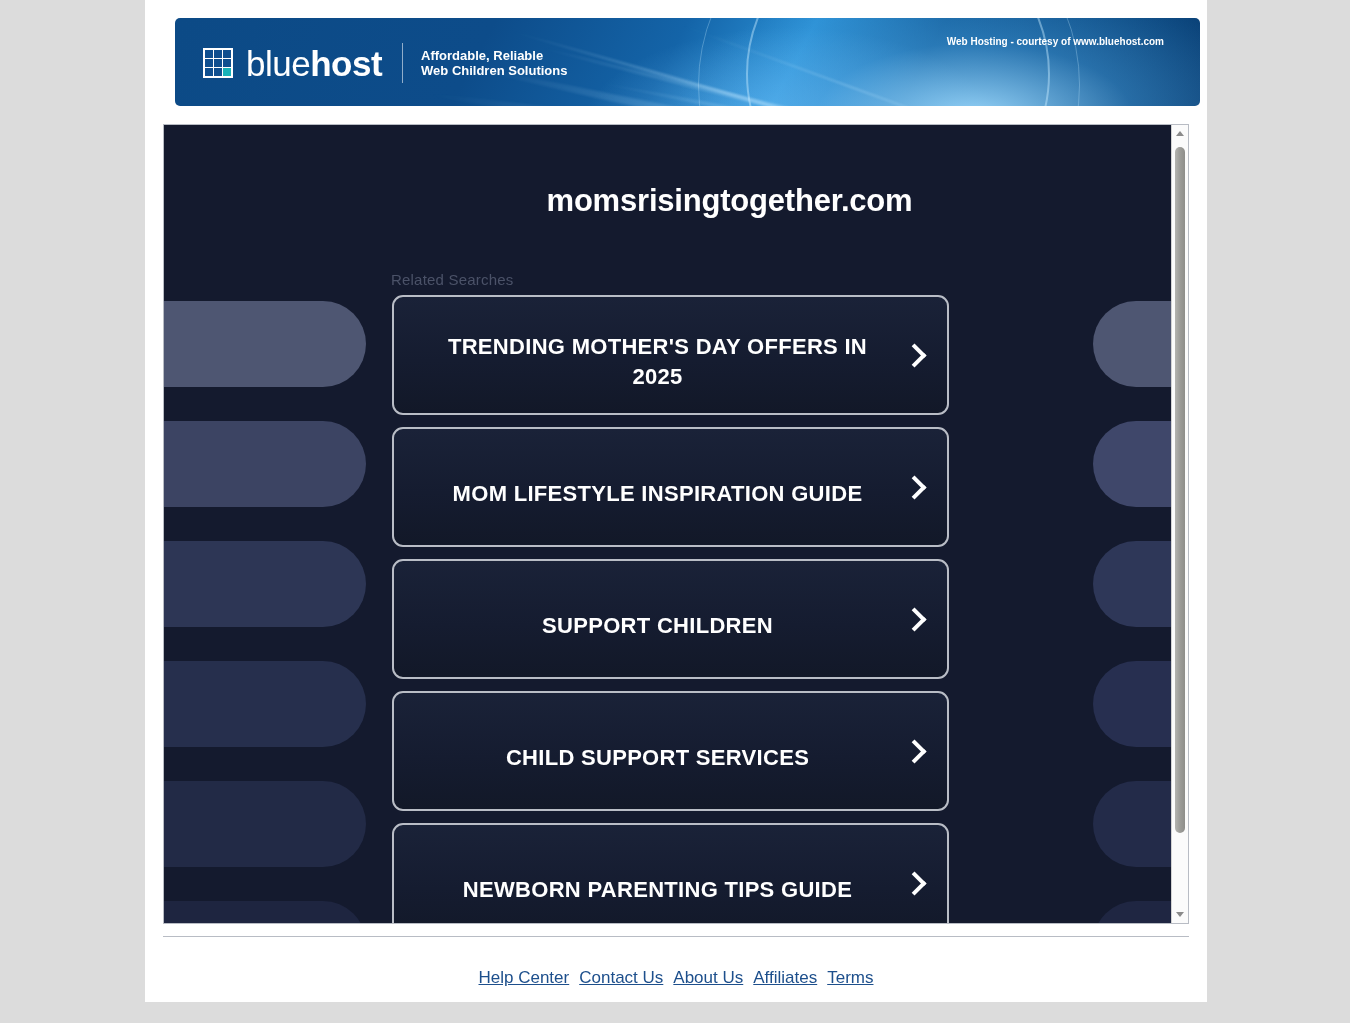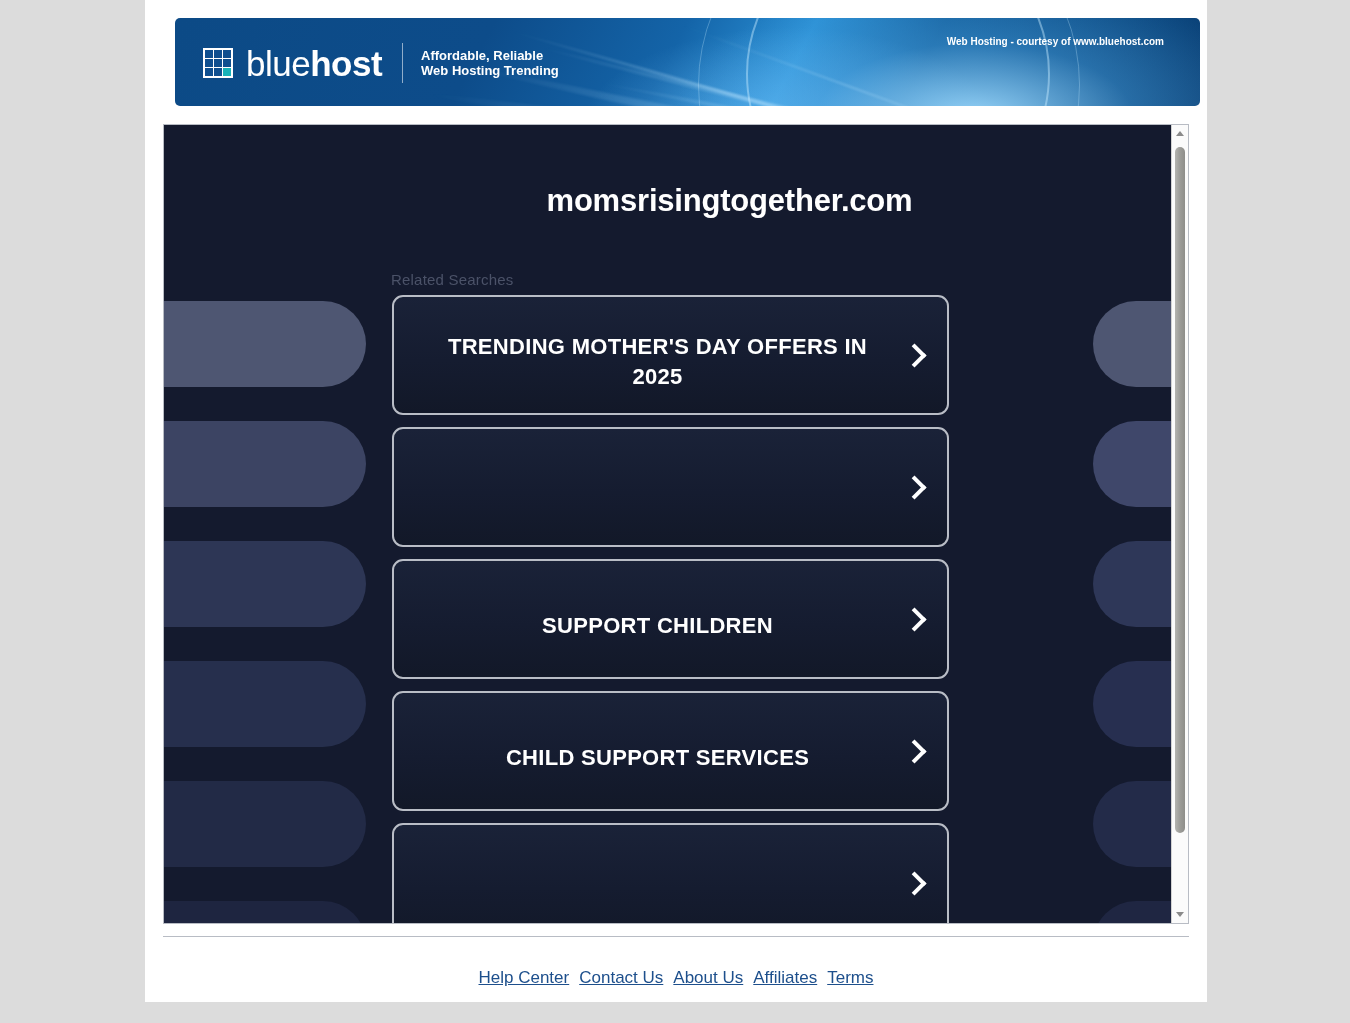--- a/index.html
+++ b/index.html
@@ -331,21 +331,21 @@
           <i></i>
           <i></i>
         <i></i>
           <i></i>
           <i class="teal"></i>
       </span>
       <span class="logo-word"><span class="thin">blue</span><span class="bold">host</span></span>
       <span class="logo-sep"></span>
       <span class="tagline">
         <span>Affordable, Reliable</span><br>
-        <span>Web Hosting Trending</span>
+        <span>Web Children Solutions</span>
       </span>
     </div>
 
     <div class="courtesy">Web Hosting - courtesy of www.bluehost.com</div>
   </div>
 
   <div class="frame-wrap">
     <div class="parked">
 
       <div id="pill-layer">
@@ -365,31 +365,33 @@
 
       <div class="site-title">momsrisingtogether.com</div>
       <div class="related-label">Related Searches</div>
 
       <div class="btn-list" id="btn-list">
           <div class="srch-btn">
             <span class="lbl">Trending Mother's Day Offers in 2025</span>
             <span class="chev"></span>
           </div>
           <div class="srch-btn">
+            <span class="lbl">Mom Lifestyle Inspiration Guide</span>
             <span class="chev"></span>
           </div>
           <div class="srch-btn">
             <span class="lbl">Support Children</span>
             <span class="chev"></span>
           </div>
           <div class="srch-btn">
             <span class="lbl">Child Support Services</span>
             <span class="chev"></span>
           </div>
           <div class="srch-btn">
+            <span class="lbl">Newborn Parenting Tips Guide</span>
             <span class="chev"></span>
           </div>
         </div>
     </div>
 
     <div class="sbar">
       <div class="sbar-arrow up">
           <span class="tri up"></span>
         </div>
       <div class="sbar-thumb"></div>

